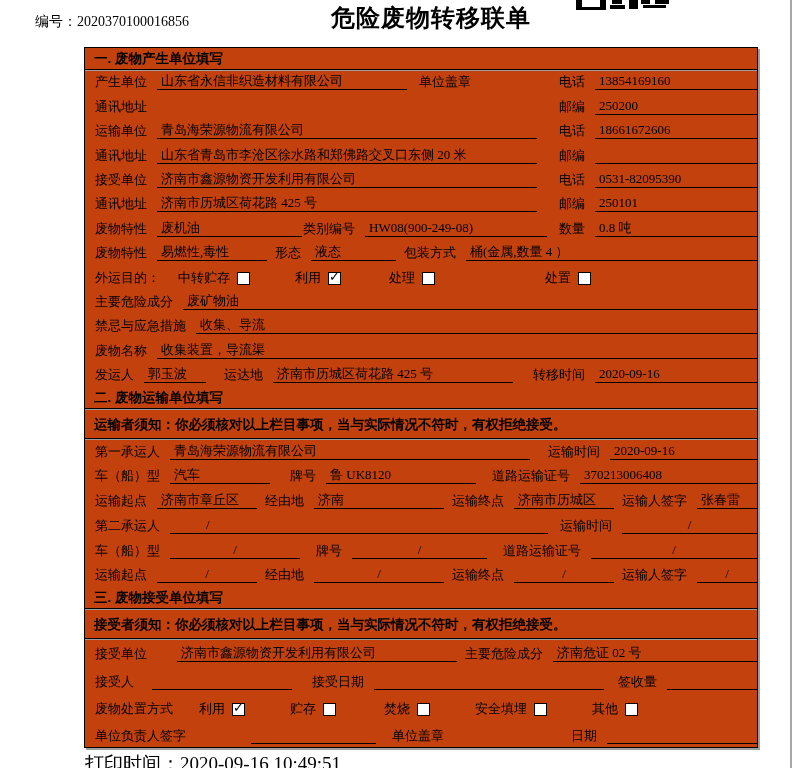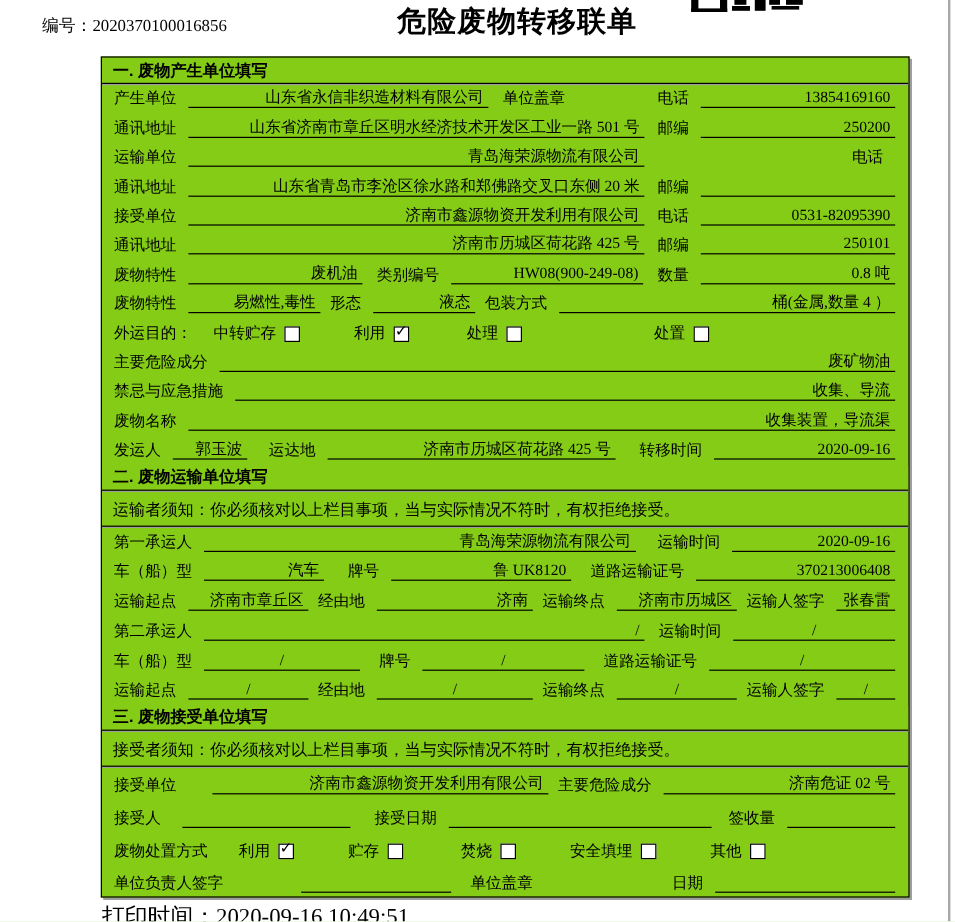--- a/index.html
+++ b/index.html
@@ -15,37 +15,37 @@
   .qr .q1{left:0;top:0;width:30px;height:10px;background:transparent;
           border-left:6px solid #000;border-right:6px solid #000;border-bottom:3px solid #000;box-sizing:border-box;}
   .qr .q2{left:36px;top:0;width:10px;height:4px;}
   .qr .q3{left:34px;top:5px;width:15px;height:4px;}
   .qr .q4{left:53px;top:0;width:9px;height:9px;}
   .qr .q5{left:65px;top:0;width:9px;height:4px;}
   .qr .q6{left:67px;top:5px;width:23px;height:3px;}
   .qr .q7{left:79px;top:0;width:14px;height:4px;}
   
   .form{position:absolute;left:84px;top:47px;width:674px;height:701px;box-sizing:border-box;
-        border:1.5px solid #000;box-shadow:2px 2px 0 #9e9e9e;background:#84cc16;overflow:hidden;}
+        border:1.5px solid #000;box-shadow:2px 2px 0 #9e9e9e;background:#c2410c;overflow:hidden;}
   .sec-head{height:21px;line-height:21px;padding-left:9px;font-weight:bold;font-size:13.5px;
             font-family:"Liberation Sans","DejaVu Sans",sans-serif;
             border-bottom:1px solid #000;box-shadow:0 1px 0 #9e9e9e;}
   .notice{height:29px;line-height:31px;padding-left:9px;font-size:13.5px;
-          border-bottom:1px solid #000;box-shadow:0 1px 0 #9e9e9e;white-space:nowrap;}
-  .frow{display:flex;align-items:flex-end;padding:0 11px 4px 10px;box-sizing:border-box;white-space:nowrap;}
+          border-bottom:1px solid #000;box-shadow:0 1px 0 #9e9e9e;white-space:nowrap;font-weight:bold;}
+  .frow{display:flex;align-items:flex-end;padding:0 0 4px 10px;box-sizing:border-box;white-space:nowrap;}
   .s1 .frow{height:24.4px;} .s2 .frow{height:24.7px;} .s3 .frow{height:27.2px;}
   .lbl{flex:none;margin-right:10px;line-height:16px;}
-  .val{flex:none;border-bottom:1px solid #000;padding:0 4px;min-height:16px;line-height:16px;box-sizing:border-box;text-align:right;}
+  .val{flex:none;border-bottom:1px solid #000;padding:0 4px;min-height:16px;line-height:16px;box-sizing:border-box;}
   .fx{flex:1 1 auto;}
   .sp{flex:1 1 auto;}
   .ctr{text-align:center;}
   .ind{padding-left:36px;}
   .rl{flex:none;margin-right:10px;line-height:16px;}
   .rv{width:162px;}
-  .ml4{margin-left:12px}.ml8{margin-left:8px}.ml12{margin-left:12px}.ml16{margin-left:16px}
+  .ml4{margin-left:1px}.ml8{margin-left:8px}.ml12{margin-left:12px}.ml16{margin-left:16px}
   .ml18{margin-left:18px}.ml20{margin-left:20px}.ml45{margin-left:45px}.ml48{margin-left:48px}
   .ml110{margin-left:110px}
   .w62{width:62px}.w85{width:85px}.w100{width:100px}.w110{width:110px}.w125{width:125px}.w130{width:130px}
   .w135{width:135px}.w140{width:140px}.w145{width:145px}.w150{width:150px}
   .w240{width:240px}.w250{width:250px}.w280{width:280px}.w360{width:360px}.w380{width:380px}.w90v{width:90px}
   
   .opt{flex:none;display:flex;align-items:flex-end;line-height:16px;margin-top:40px;}
   .optlbl{margin-right:7px;}
   .cb{flex:none;position:relative;display:inline-block;width:11px;height:11px;border:1.5px solid #000;
       margin-bottom:1px;box-sizing:content-box;background:#fff;}
@@ -83,31 +83,31 @@
         <span class="lbl">产生单位</span>
         <span class="val w250">山东省永信非织造材料有限公司</span>
         <span class="lbl ml12">单位盖章</span>
         <span class="sp"></span>
         <span class="rl">电话</span>
         <span class="val rv">13854169160</span>
       </div>
 
       <div class="frow">
         <span class="lbl">通讯地址</span>
-        <span class="val w380">山东省济南市章丘区明水经济技术开发区工业一路 501 号</span>
         <span class="sp"></span>
         <span class="rl">邮编</span>
         <span class="val rv">250200</span>
       </div>
 
       <div class="frow">
         <span class="lbl">运输单位</span>
         <span class="val w380">青岛海荣源物流有限公司</span>
         <span class="sp"></span>
         <span class="rl">电话</span>
+        <span class="val rv">18661672606</span>
       </div>
 
       <div class="frow">
         <span class="lbl">通讯地址</span>
         <span class="val w380">山东省青岛市李沧区徐水路和郑佛路交叉口东侧 20 米</span>
         <span class="sp"></span>
         <span class="rl">邮编</span>
         <span class="val rv"></span>
       </div>
 

